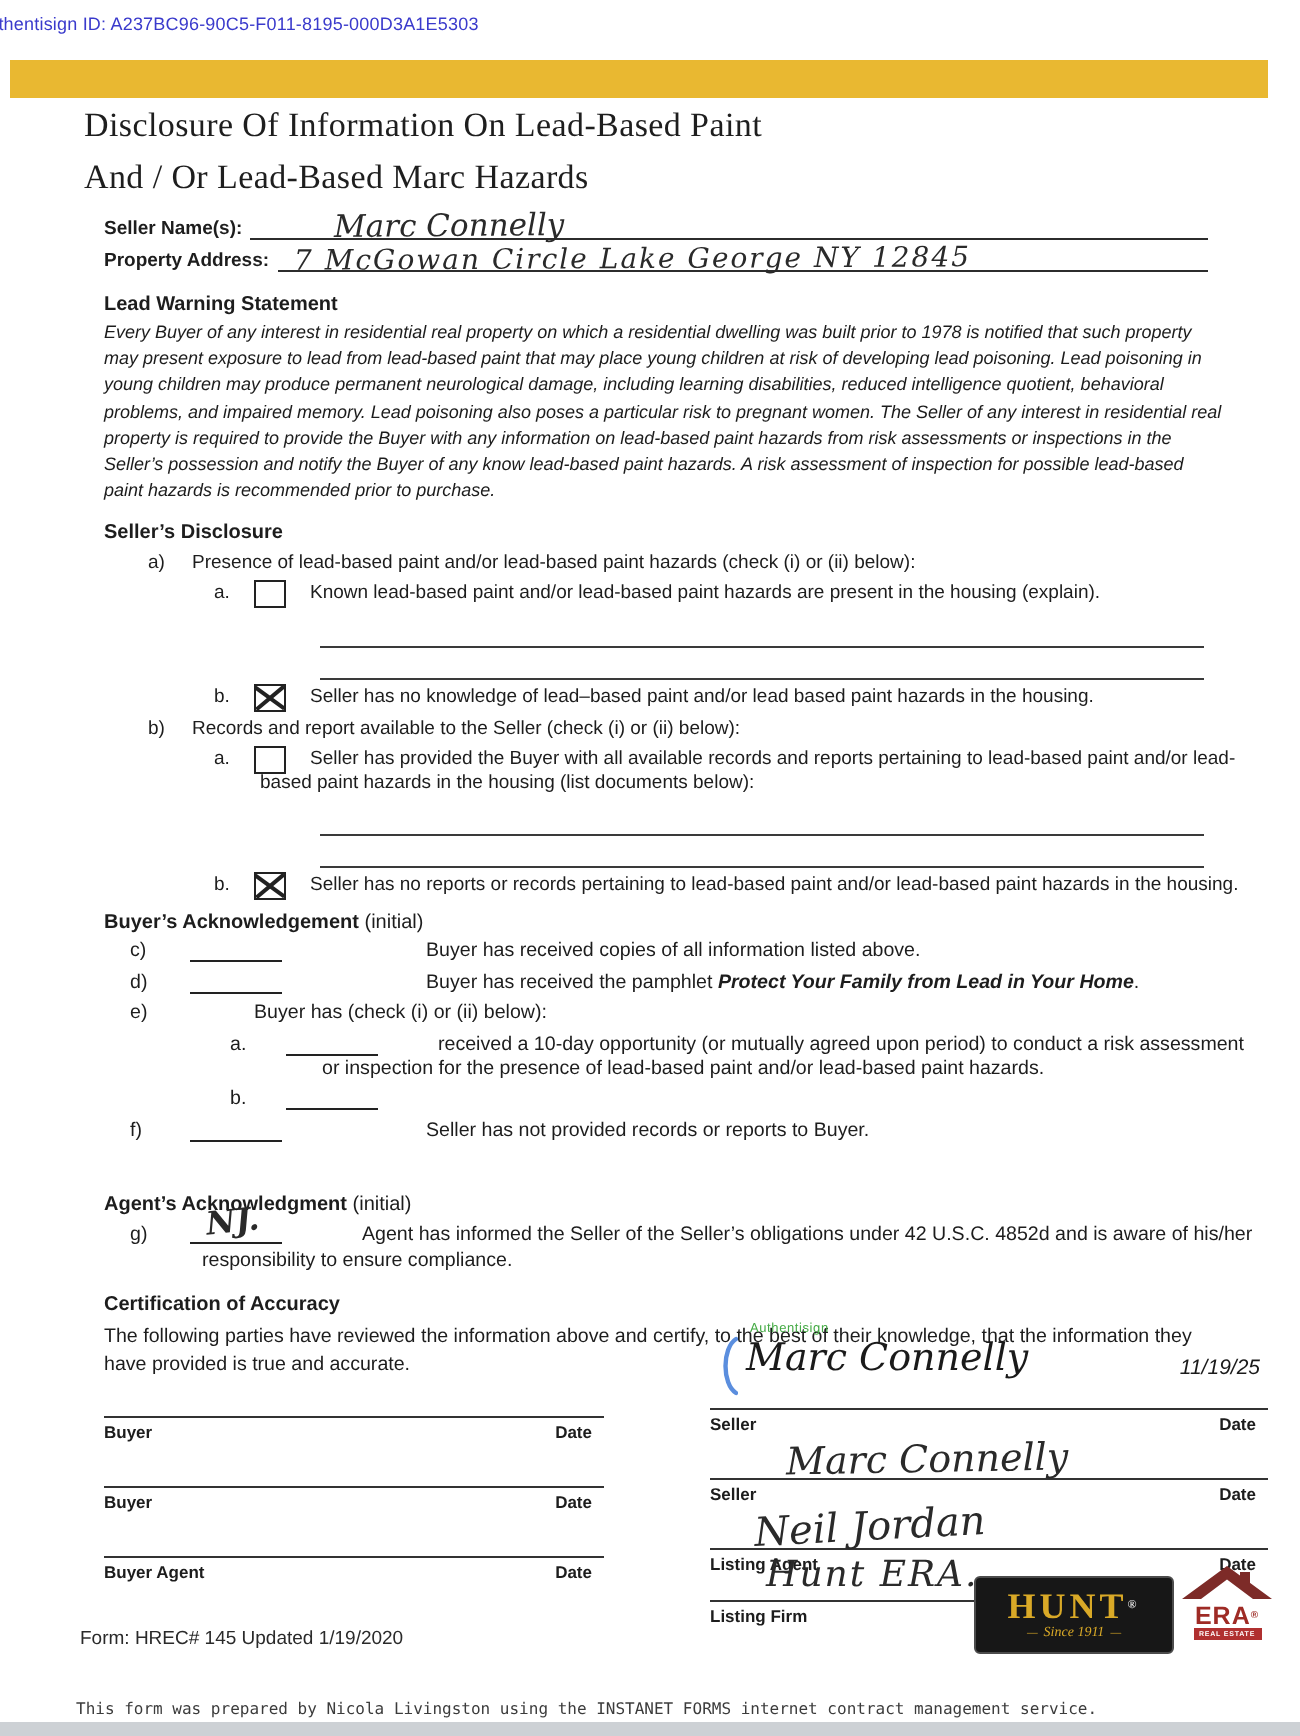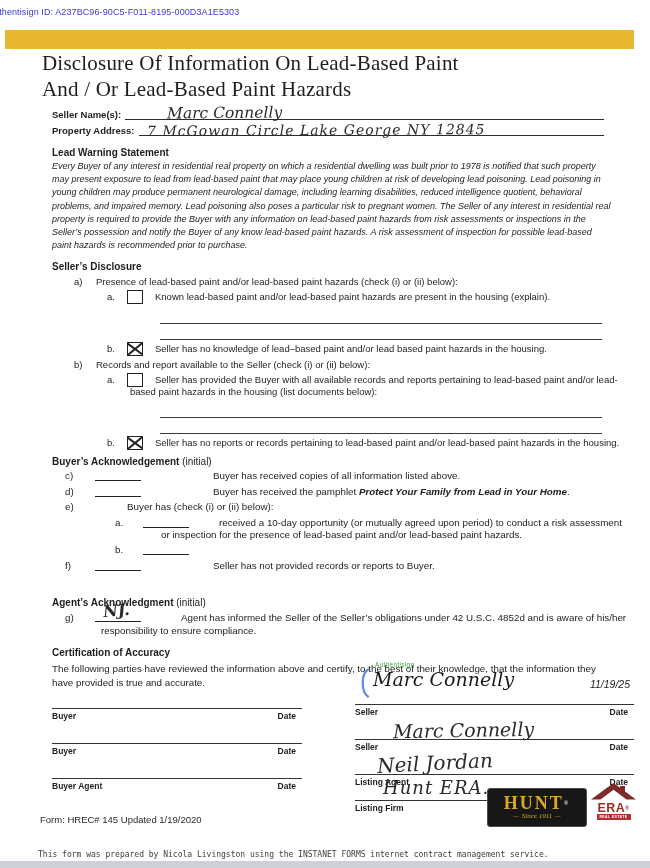--- a/index.html
+++ b/index.html
@@ -3,21 +3,21 @@
 <meta charset="utf-8">
 <style>
   html,body{margin:0;padding:0;background:#ffffff;}
   body{width:650px;height:868px;overflow:hidden;font-family:"Liberation Sans",sans-serif;color:#1d1d1d;}
   .page{position:relative;width:650px;height:868px;background:#fff;}
 
   .auth-id{position:absolute;top:7px;left:-12px;font-size:9px;color:#3a3acc;white-space:nowrap;letter-spacing:0.1px;}
   .yellow-bar{position:absolute;top:30px;left:5px;width:629px;height:19px;background:#e9b831;}
 
   .title{position:absolute;top:50px;left:42px;margin:0;font-family:"Liberation Serif",serif;font-weight:normal;
-         font-size:21px;line-height:26px;color:#1e1e1e;letter-spacing:0.2px;}
+         font-size:17px;line-height:26px;color:#1e1e1e;letter-spacing:0.2px;}
 
   
   .seller-info{position:absolute;top:105px;left:52px;width:552px;}
   .info-row{display:flex;align-items:flex-end;height:15px;margin-bottom:1px;}
   .info-label{font-weight:bold;font-size:9.5px;white-space:nowrap;padding-right:4px;}
   .info-fill{flex:1;border-bottom:1.3px solid #2c2c2c;position:relative;height:15px;}
   .hand{font-family:"DejaVu Serif",serif;font-style:italic;color:#2a2a2a;}
   .hand-val{position:absolute;bottom:-3px;white-space:nowrap;}
   .hand-name{left:42px;font-size:15.5px;transform:rotate(-0.5deg);}
   .hand-addr{left:8px;font-size:14px;letter-spacing:1px;transform:rotate(-0.3deg);}
@@ -103,21 +103,21 @@
 </head>
 <body>
 
 <div class="page">
 
   <div class="auth-id">Authentisign ID: A237BC96-90C5-F011-8195-000D3A1E5303</div>
   <div class="yellow-bar"></div>
 
   <h1 class="title">
     <span>Disclosure Of Information On Lead-Based Paint</span><br>
-    <span>And / Or Lead-Based Paint Hazards</span>
+    <span>And / Or Lead-Based Marc Hazards</span>
   </h1>
 
   <div class="seller-info">
     <div class="info-row">
       <span class="info-label">Seller Name(s):</span>
       <span class="info-fill">
         <span class="hand hand-val hand-name">Marc Connelly</span>
       </span>
     </div>
     <div class="info-row">

